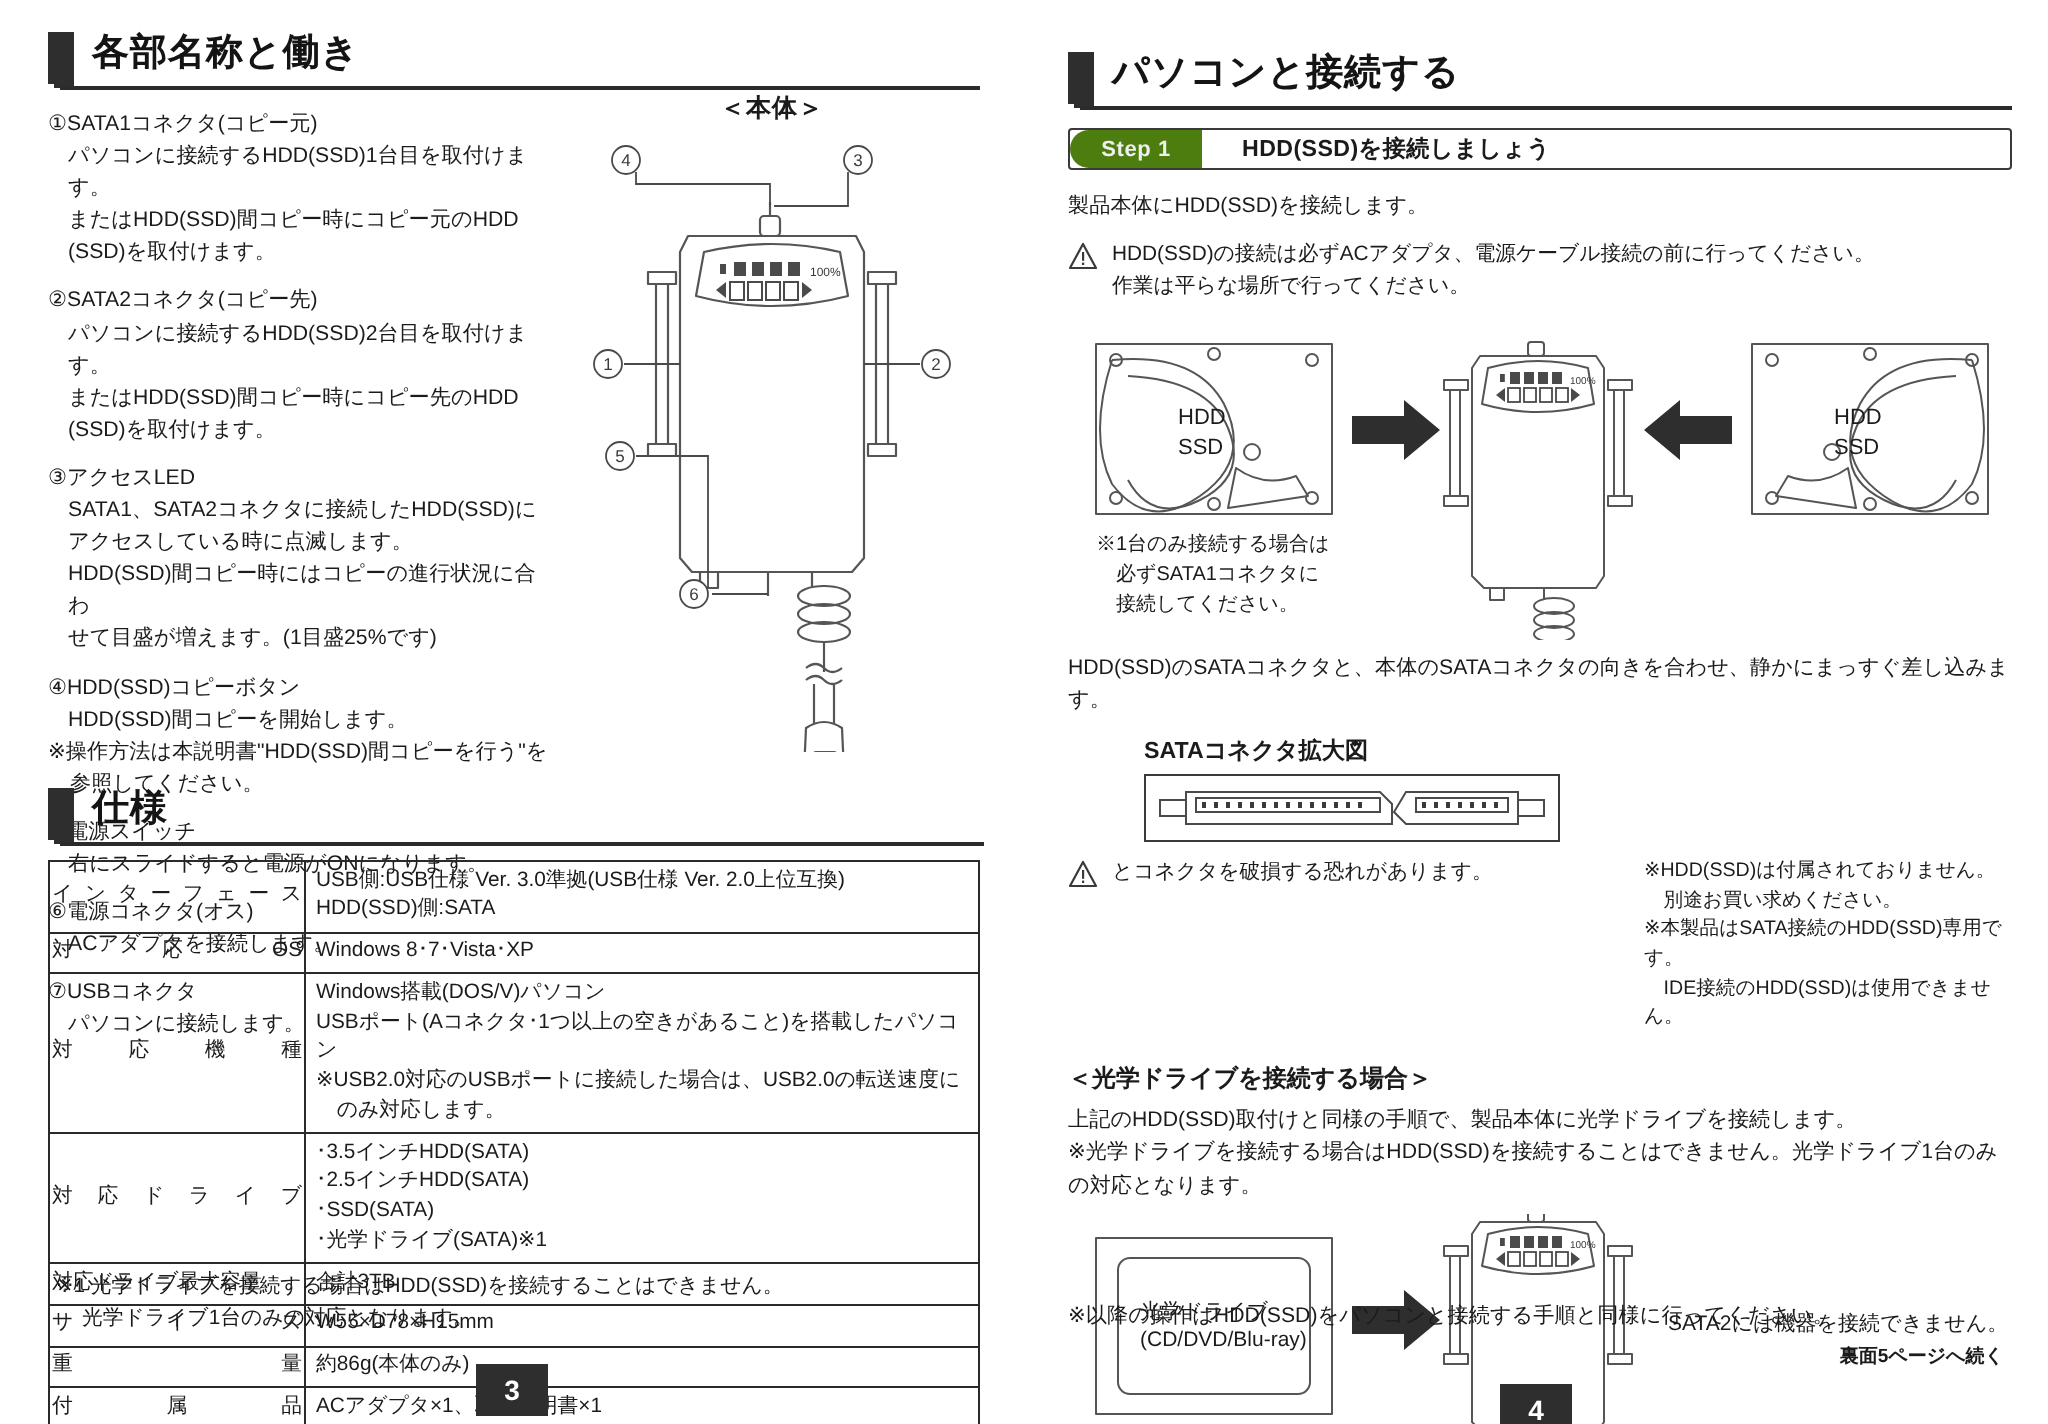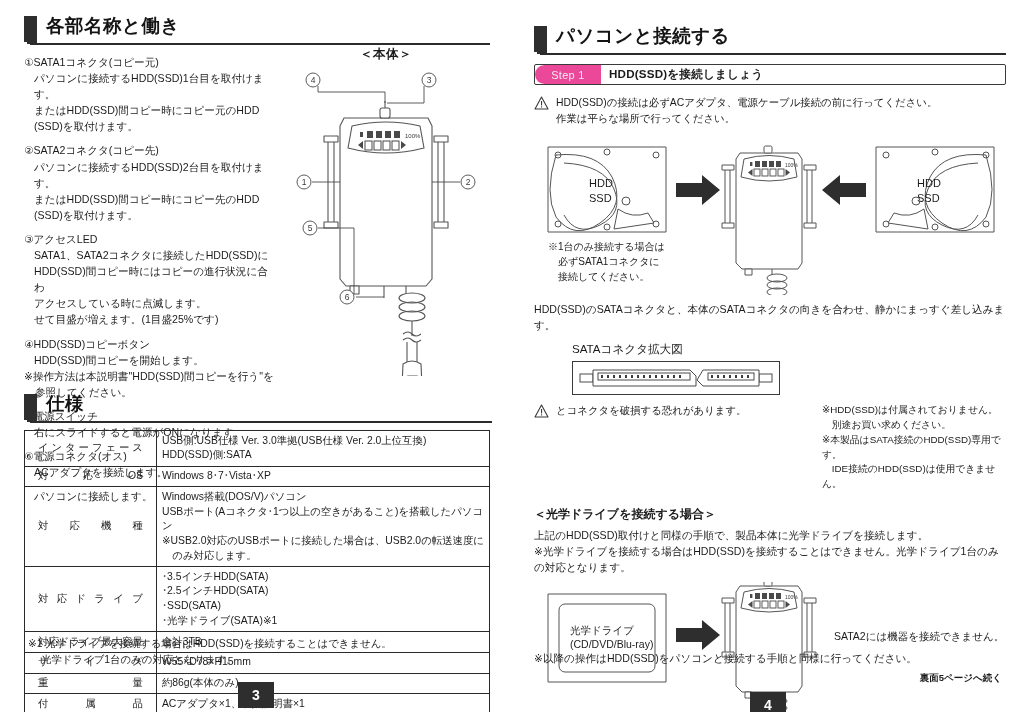--- a/index.html
+++ b/index.html
@@ -63,21 +63,21 @@
   .spec-wrap { position: absolute; left: 24px; top: 430px; width: 466px; }
   table.spec {
     border-collapse: collapse; width: 100%;
     font-size: 10.4px; line-height: 1.42;
   }
   table.spec td {
     border: 1px solid #2a2a2a; padding: 2px 4px; vertical-align: middle;
   }
   table.spec td.lbl {
     width: 128px; text-align: justify; text-align-last: justify;
-    padding: 2px 13px; white-space: nowrap; font-size: 10.4px; margin-top: 48px;
+    padding: 2px 1px; white-space: nowrap; font-size: 10.4px; margin-top: 48px;
   }
   table.spec td.lbl.tight { text-align-last: auto; text-align: left; }
   table.spec td.val { padding: 2.5px 5px; }
   .foot-note {
     position: absolute; left: 28px; top: 636px; width: 470px;
     font-size: 10.4px; line-height: 1.5;
   }
   .foot-note .cont { display:block; padding-left: 13px; }
 
   
@@ -88,37 +88,37 @@
     display: flex; align-items: center; justify-content: center;
   }
 
   
   .step-bar {
     position: relative; height: 21px; margin: 4px 0 10px 0;
     border: 1.4px solid #3a3a3a; border-radius: 2px; display:flex; align-items:center;
   }
   .step-badge {
     width: 66px; height: 100%;
-    background: #ec4899; color: #efefef;
+    background: #4d7c0f; color: #efefef;
     border-radius: 11px 0 0 11px;
-    font-size: 11px; font-weight: normal;
+    font-size: 11px; font-weight: bold;
     display: flex; align-items: center; justify-content: center;
     letter-spacing: .3px;
   }
   .step-title {
-    padding-left: 8px; font-size: 11.6px; font-weight: bold; letter-spacing:.2px;
+    padding-left: 20px; font-size: 11.6px; font-weight: bold; letter-spacing:.2px;
   }
   .para { font-size: 10.6px; line-height: 1.55; }
   .warn {
     display: flex; gap: 7px; align-items: flex-start;
     font-size: 10.4px; line-height: 1.52;
   }
   .warn .tri { flex: 0 0 auto; margin-top: 1px; }
   .small-note { font-size: 9.8px; line-height: 1.5; }
-  .hdr-sub { font-size: 11.6px; font-weight: normal; }
+  .hdr-sub { font-size: 11.6px; font-weight: bold; }
   svg { display: block; }
 </style>
 </head>
 <body>
 
 <div class="spread">
 
   <div class="page page-left">
 
     <div class="sec-head">
@@ -139,22 +139,22 @@
       <div class="item">
         <div class="hd"><span class="circnum">②</span><span>SATA2コネクタ(コピー先)</span></div>
         <div class="bd">パソコンに接続するHDD(SSD)2台目を取付けます。</div>
         <div class="bd">またはHDD(SSD)間コピー時にコピー先のHDD</div>
         <div class="bd">(SSD)を取付けます。</div>
       </div>
 
       <div class="item">
         <div class="hd"><span class="circnum">③</span><span>アクセスLED</span></div>
         <div class="bd">SATA1、SATA2コネクタに接続したHDD(SSD)に</div>
+        <div class="bd">アクセスしている時に点滅します。</div>
         <div class="bd">HDD(SSD)間コピー時にはコピーの進行状況に合わ</div>
-        <div class="bd">アクセスしている時に点滅します。</div>
         <div class="bd">せて目盛が増えます。(1目盛25%です)</div>
       </div>
 
       <div class="item">
         <div class="hd"><span class="circnum">④</span><span>HDD(SSD)コピーボタン</span></div>
         <div class="bd">HDD(SSD)間コピーを開始します。</div>
         <div class="note-line">※操作方法は本説明書"HDD(SSD)間コピーを行う"を</div>
         <div class="note-line">
             <span class="cont">参照してください。</span>
           </div>
@@ -164,20 +164,21 @@
         <div class="hd"><span class="circnum">⑤</span><span>電源スイッチ</span></div>
         <div class="bd">右にスライドすると電源がONになります。</div>
       </div>
 
       <div class="item">
         <div class="hd"><span class="circnum">⑥</span><span>電源コネクタ(オス)</span></div>
         <div class="bd">ACアダプタを接続します。</div>
       </div>
 
       <div class="item">
+        <div class="hd"><span class="circnum">⑦</span><span>USBコネクタ</span></div>
         <div class="bd">パソコンに接続します。</div>
       </div>
     </div>
 
     <div class="fig-main">
       <div class="fig-cap">＜本体＞</div>
       <svg width="228" height="330" viewBox="0 0 228 330">
         <g fill="none" stroke="#555" stroke-width="1.1" stroke-linejoin="round">
 
           <path d="M72 72 L156 72 L160 80 L160 233 L154 240 L74 240 L68 233 L68 80 Z" fill="#fff"></path>
@@ -337,20 +338,21 @@
       <span class="blk"></span>
       <span class="ttl">パソコンと接続する</span>
       <span class="rule"></span>
     </div>
 
     <div class="step-bar">
       <div class="step-badge">Step 1</div>
       <div class="step-title">HDD(SSD)を接続しましょう</div>
     </div>
 
+    <div class="para" style="margin-bottom:9px;">製品本体にHDD(SSD)を接続します。</div>
 
     <div class="warn" style="margin-bottom:8px;">
       <svg class="tri" width="15" height="14" viewBox="0 0 15 14">
         <path d="M7.5 1 L14 13 L1 13 Z" fill="none" stroke="#3a3a3a" stroke-width="1.1" stroke-linejoin="round"></path>
         <rect x="7" y="5" width="1.1" height="4.4" fill="#3a3a3a"></rect>
         <rect x="7" y="10.3" width="1.1" height="1.2" fill="#3a3a3a"></rect>
       </svg>
       <div>
         <div>HDD(SSD)の接続は必ずACアダプタ、電源ケーブル接続の前に行ってください。</div>
         <div>作業は平らな場所で行ってください。</div>

